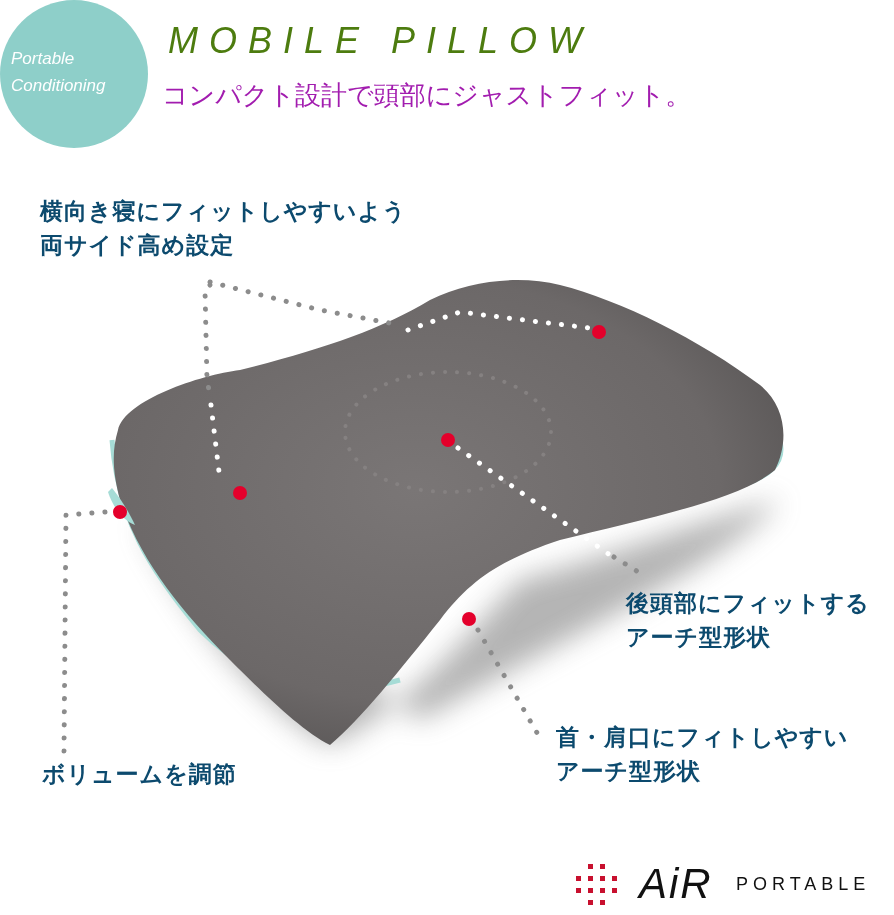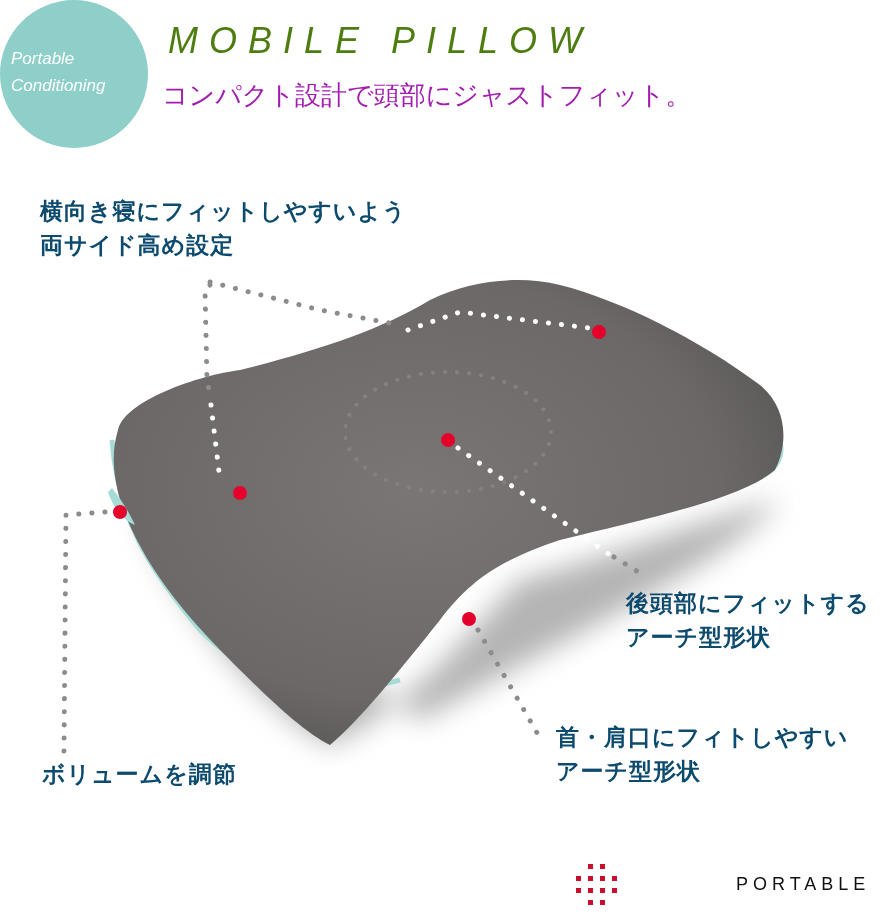--- a/index.html
+++ b/index.html
@@ -117,14 +117,15 @@
         <rect x="36" y="18" width="5" height="5"></rect>
         <rect x="48" y="18" width="5" height="5"></rect>
       <rect x="12" y="30" width="5" height="5"></rect>
         <rect x="24" y="30" width="5" height="5"></rect>
         <rect x="36" y="30" width="5" height="5"></rect>
         <rect x="48" y="30" width="5" height="5"></rect>
       <rect x="24" y="42" width="5" height="5"></rect>
         <rect x="36" y="42" width="5" height="5"></rect>
     </g>
   </svg>
+  <div class="logo-air">AiR</div>
   <div class="logo-portable">PORTABLE</div>
 </div>
 
 </body></html>

